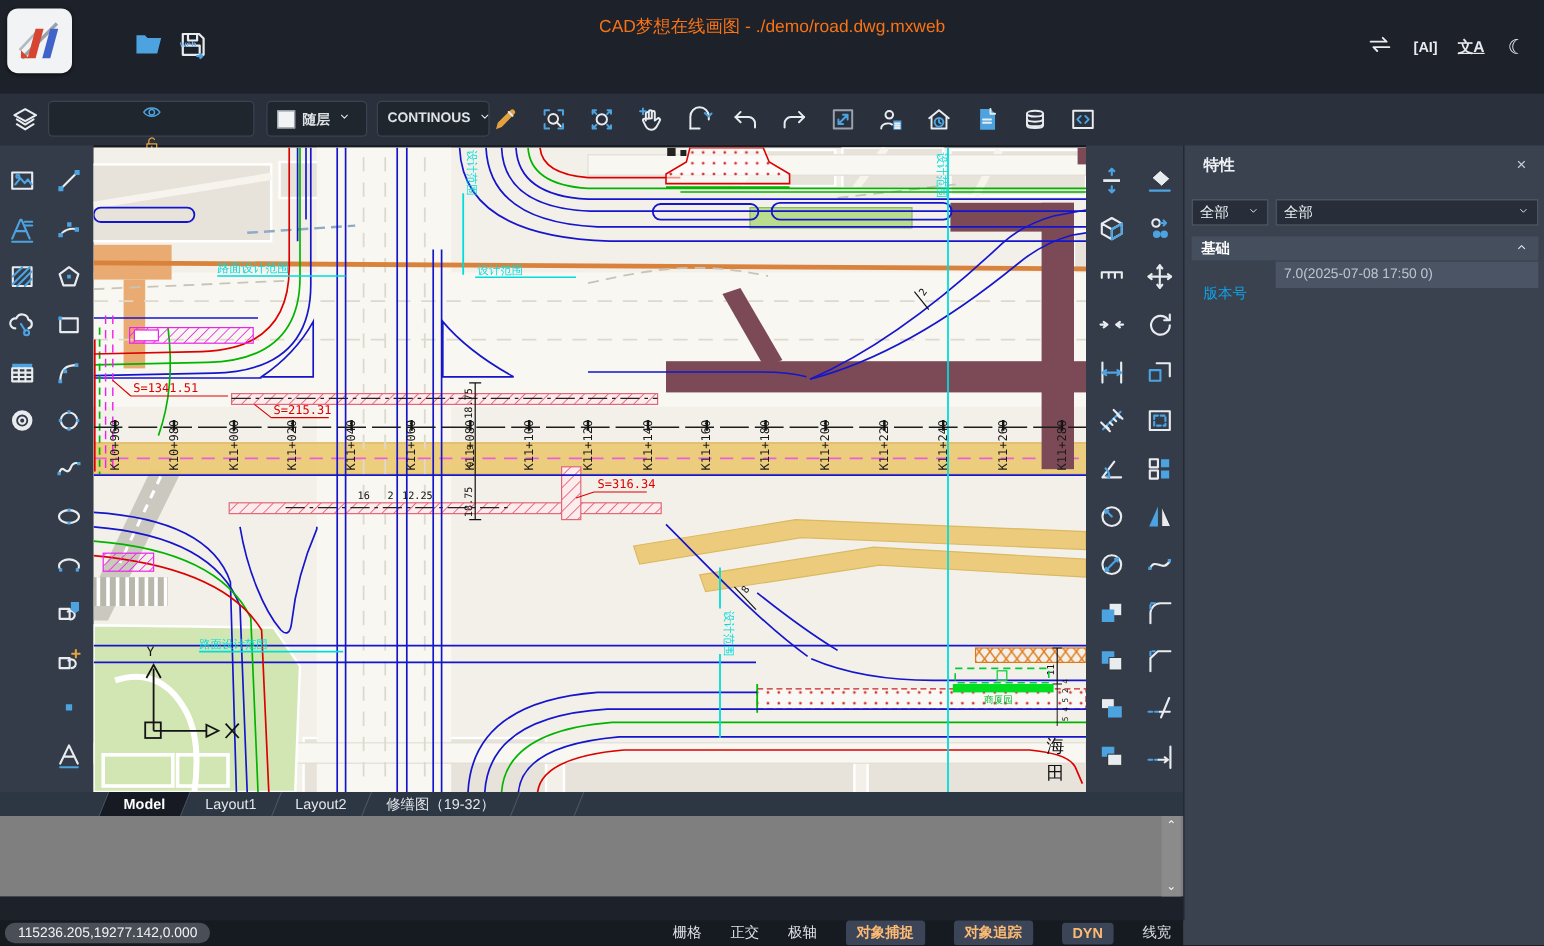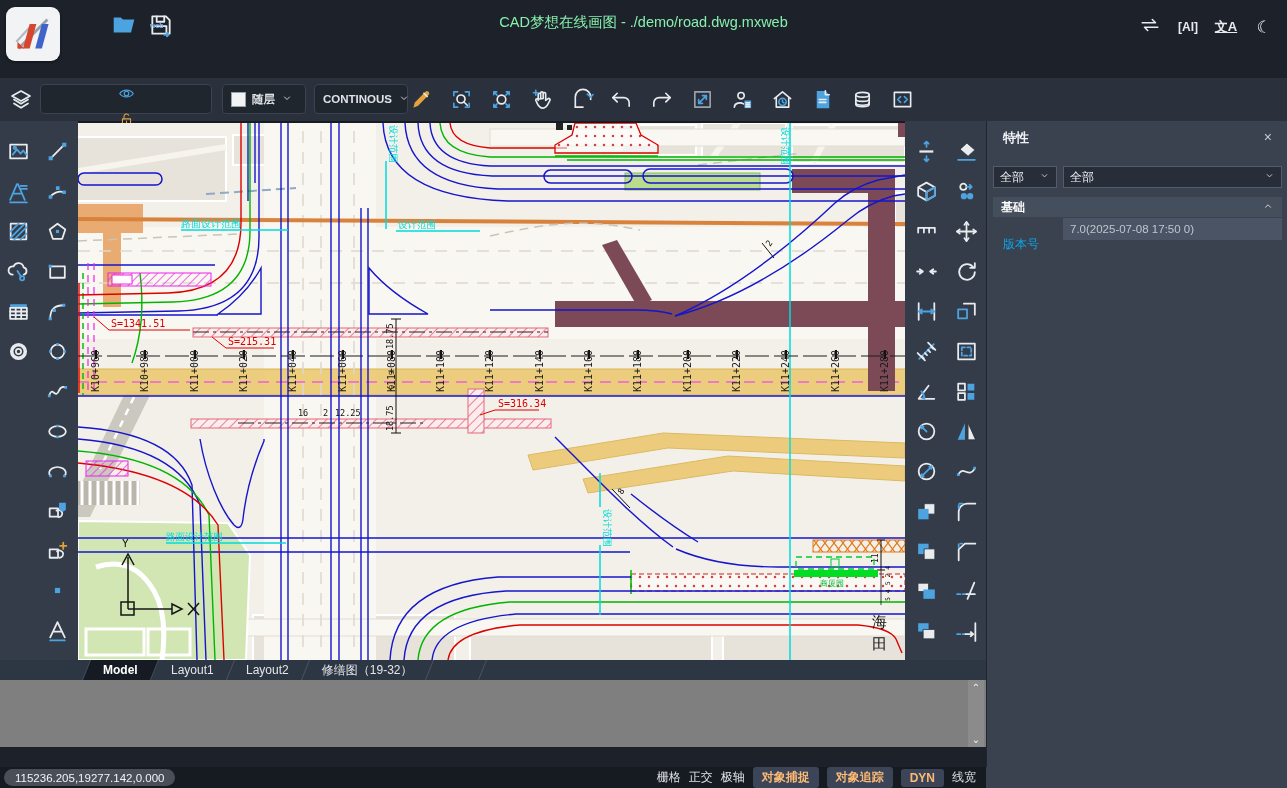--- a/index.html
+++ b/index.html
@@ -3,22 +3,22 @@
 <meta charset="utf-8">
 <style>
   html,body{margin:0;padding:0;background:#0e1218;}
   #app{position:relative;width:1287px;height:788px;overflow:hidden;background:#1c212a;
        font-family:"Liberation Sans",sans-serif;-webkit-font-smoothing:antialiased;}
   .abs{position:absolute;}
   
   #titlebar{left:0;top:0;width:1287px;height:78px;background:#1c212a;}
   #logo{left:6px;top:7px;width:54px;height:54px;background:#f2f3f5;border-radius:9px;
         display:flex;align-items:center;justify-content:center;box-shadow:0 1px 3px rgba(0,0,0,.5);}
-  #title{left:0;top:13px;width:100%;text-align:center;font-size:14.5px;color:#86efac;}
-  .tb-ic{top:13px;width:28px;height:28px;display:flex;align-items:center;justify-content:center;}
+  #title{left:0;top:13px;width:100%;text-align:center;font-size:14.5px;color:#f97316;}
+  .tb-ic{top:25px;width:28px;height:28px;display:flex;align-items:center;justify-content:center;}
   .glyph{color:#e8eaee;font-size:15px;}
   .badge{position:absolute;left:3px;top:9px;font-size:7px;color:#7db5ea;font-weight:bold;}
   #menubar{left:60px;top:43px;height:28px;display:flex;gap:17px;align-items:center;}
   .mbtn{background:#4a4f58;border-radius:3px;padding:3px 12px;font-size:12.5px;color:#ffffff;
         font-weight:600;white-space:nowrap;cursor:default;}
   
   #toolbar{left:0;top:78px;width:1287px;height:43px;background:#2a313d;border-bottom:2px solid #171b22;}
   .tgroup{position:absolute;top:6px;height:30px;background:#20262e;border:1px solid #3b4350;
           border-radius:4px;display:flex;align-items:center;gap:6px;padding:0 8px;box-sizing:border-box;}
   .combo-label{font-size:11.5px;font-weight:bold;color:#dfe3e8;}
@@ -57,21 +57,21 @@
   #history{left:0;top:680px;width:986px;height:67px;background:#7f7f7f;}
   #hist-scroll{position:absolute;right:2px;top:0;width:16px;height:67px;background:#8b8b8b;
        display:flex;flex-direction:column;justify-content:space-between;align-items:center;
        color:#f2f2f2;font-size:10px;padding:2px 0;box-sizing:border-box;}
   #cmdline{left:0;top:747px;width:986px;height:20px;background:#161a21;display:flex;align-items:center;padding-left:4px;box-sizing:border-box;}
   #cmd-prompt{margin-left:5px;font-size:12px;color:#eceff3;}
   #caret{width:1.5px;height:13px;background:#ffffff;margin-left:5px;}
   #statusbar{left:0;top:767px;width:986px;height:21px;background:#161a21;display:flex;align-items:center;}
   #coord-pill{margin-left:4px;background:#494e57;border-radius:10px;height:17px;display:flex;
        align-items:center;padding:0 11px;font-size:11.5px;color:#f2f4f6;}
-  #toggles{position:absolute;right:10px;display:flex;gap:8px;align-items:center;}
+  #toggles{position:absolute;right:10px;display:flex;gap:24px;align-items:center;}
   .toggle{font-size:12px;color:#dde1e6;white-space:nowrap;cursor:default;}
   .toggle.active{background:#3b4557;border-radius:3px;padding:2px 9px;font-weight:bold;color:#fdba74;}
   #panel-corner{left:986px;top:767px;width:301px;height:21px;background:#3a4250;}
 </style>
 </head>
 <body>
 
 <div id="app">
 
   <div id="titlebar" class="abs">

